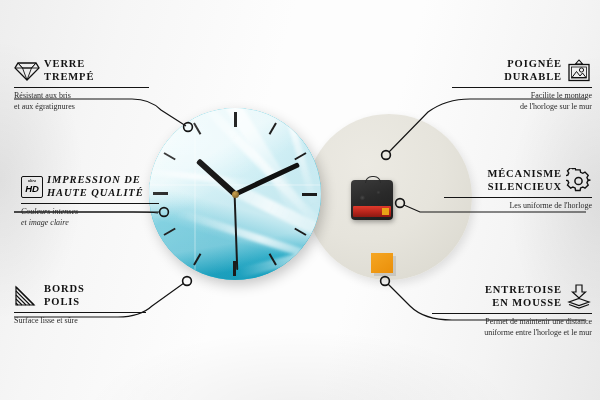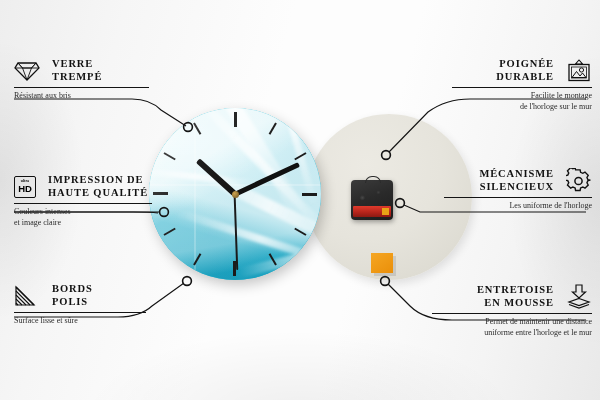--- a/index.html
+++ b/index.html
@@ -174,21 +174,21 @@
     pointer-events: none;
   }
   svg.lines path { fill: none; stroke: #141414; stroke-width: 1.15; }
   svg.lines circle.node { fill: none; stroke: #141414; stroke-width: 1.6; }
 
   
   .callout { position: absolute; }
   .callout .head {
     display: flex;
     align-items: center;
-    gap: 12px;
+    gap: 4px;
   }
   .callout .titles {
     font-family: "Liberation Serif", serif;
     font-weight: bold;
     font-size: 10.5px;
     letter-spacing: 0.9px;
     line-height: 1.22;
     color: #111111;
     text-transform: uppercase;
   }
@@ -206,21 +206,21 @@
 
   .callout.left  { text-align: left;  }
   .callout.left .head { justify-content: flex-start; }
   .callout.right { text-align: right; }
   .callout.right .head { justify-content: flex-end; }
 
   .ico { flex: 0 0 auto; display: block; color: #111; }
 
   
   #c-verre      { left: 14px;  top: 58px;  width: 135px; }
-  #c-impression { left: 14px;  top: 174px; width: 138px; }
+  #c-impression { left: 21px;  top: 174px; width: 138px; font-style: italic; }
   #c-bords      { left: 14px;  top: 283px; width: 132px; }
 
   #c-poignee    { right: 8px;  top: 58px;  width: 140px; }
   #c-mecanisme  { right: 8px;  top: 168px; width: 148px; }
   #c-entretoise { right: 8px;  top: 284px; width: 160px; }
 
   .hd-badge {
     width: 22px; height: 22px;
     border: 1.6px solid #111;
     border-radius: 2px;
@@ -307,20 +307,21 @@
         <path d="M1 8 H25 M4 3 L8.5 8 L13 20 M22 3 L17.5 8 L13 20 M8.5 8 H17.5 M4 3 L8.5 8 M22 3 L17.5 8" fill="none" stroke="#111" stroke-width="0.9"></path>
       </svg>
       <div class="titles">
         <div>VERRE</div>
         <div>TREMPÉ</div>
       </div>
     </div>
     <div class="rule"></div>
     <div class="desc">
       <div>Résistant aux bris</div>
+      <div>et aux égratignures</div>
     </div>
   </div>
 
   <div class="callout left" id="c-impression">
     <div class="head">
       <div class="hd-badge">
         <span class="u">ultra</span>
         <span class="hd">HD</span>
       </div>
       <div class="titles">

